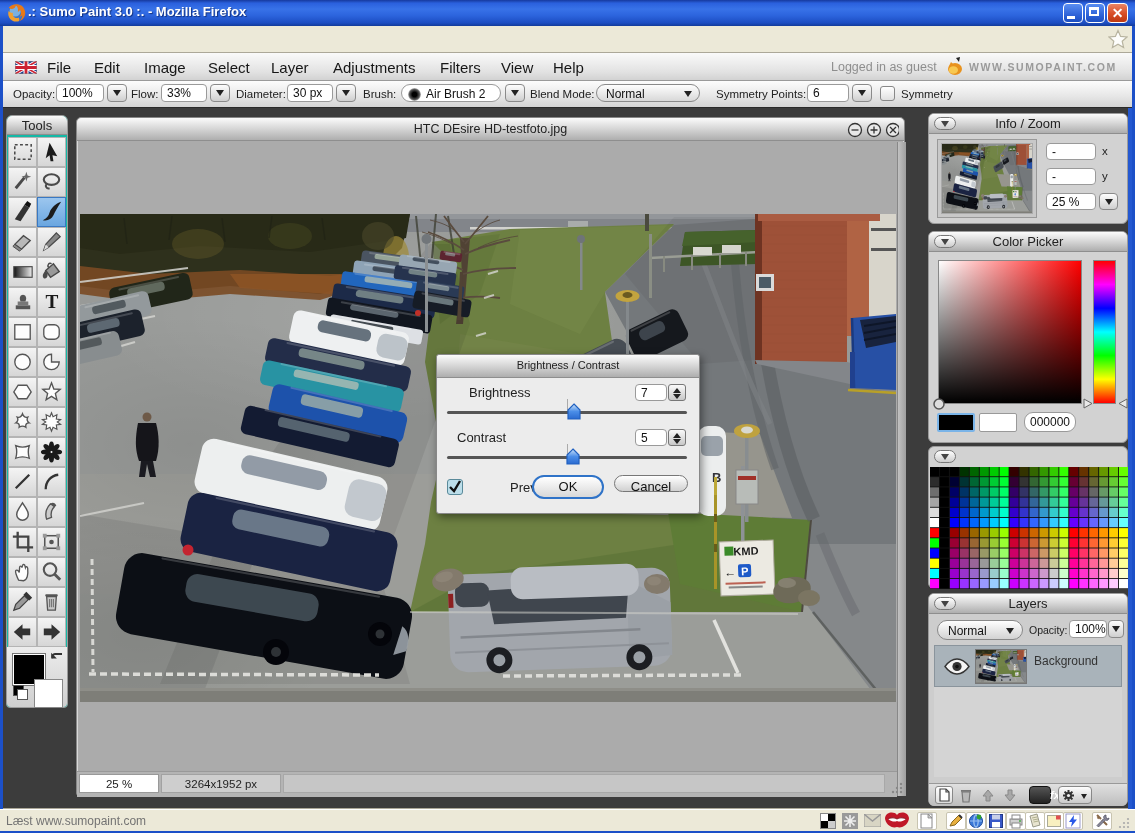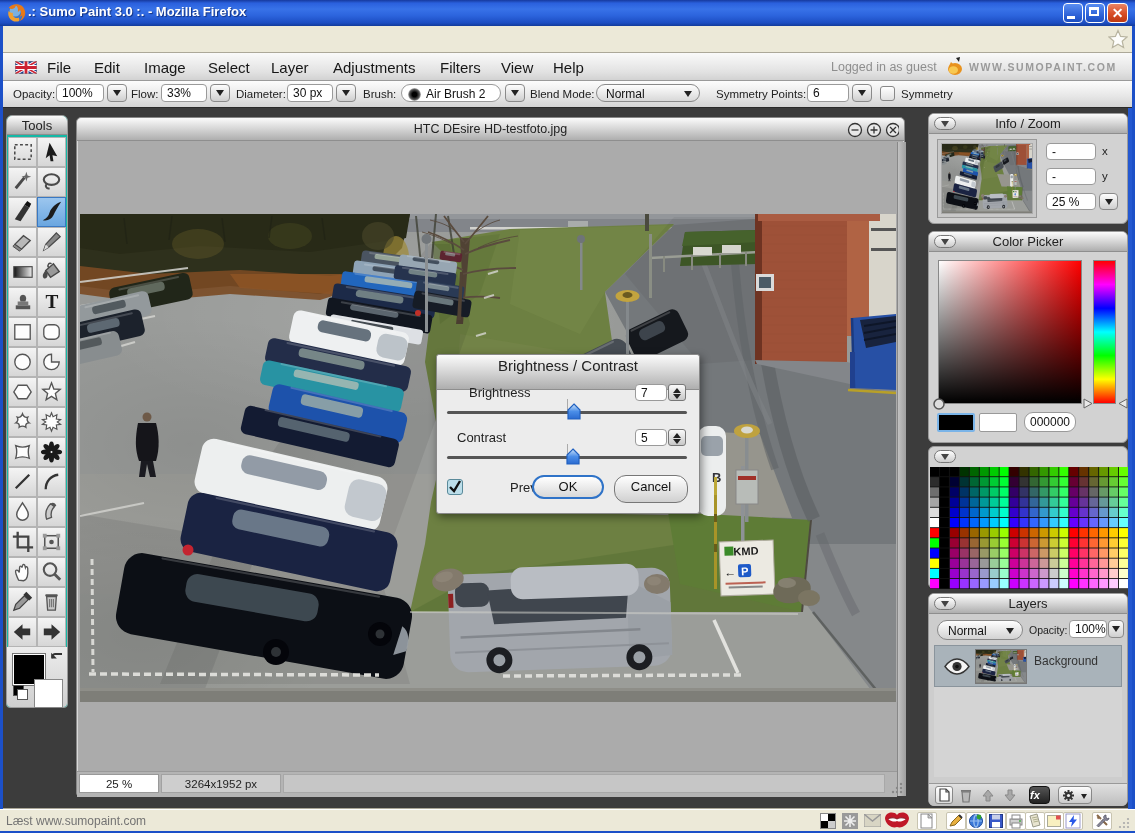--- a/index.html
+++ b/index.html
@@ -621,21 +621,21 @@
     <defs>
       <linearGradient id="thg" x1="0" y1="0" x2="0" y2="1">
         <stop offset="0" stop-color="#cfe4f8"></stop>
         <stop offset="0.5" stop-color="#4b8ee8"></stop>
         <stop offset="1" stop-color="#2a6ad0"></stop>
       </linearGradient>
     </defs>
   </svg>
 <div class="abs" style="left:436px;top:354px;width:264px;height:160px;background:#ececec;
       border:1px solid #888;border-radius:3px;box-shadow:2px 3px 8px rgba(0,0,0,0.45);">
-      <div class="phdr" style="height:35px;line-height:21px;font-size:15px;border-radius:3px 3px 0 0;">Brightness / Contrast</div>
+      <div class="phdr" style="height:23px;line-height:21px;font-size:11px;border-radius:3px 3px 0 0;">Brightness / Contrast</div>
       <div class="abs lbl" style="left:20px;top:30px;font-size:13px;margin-left:12px;">Brightness</div>
       <div class="abs inp" style="left:198px;top:29px;width:32px;height:17px;">7</div>
 <div class="abs" style="left:231px;top:29px;width:18px;height:17px;background:linear-gradient(#fafafa,#c8c8c8);border:1px solid #777;border-radius:3px;">
        <div class="abs" style="left:4px;top:3px;width:0;height:0;border-left:4.5px solid transparent;border-right:4.5px solid transparent;border-bottom:5px solid #222;"></div>
        <div class="abs" style="left:4px;top:9px;width:0;height:0;border-left:4.5px solid transparent;border-right:4.5px solid transparent;border-top:5px solid #222;"></div>
     </div>
 <div class="abs" style="left:10px;top:56px;width:240px;height:3px;background:#555;border-radius:2px;"></div>
       <div class="abs" style="left:130px;top:44px;width:1px;height:12px;background:#aaa;"></div>
 <svg class="abs" style="left:129px;top:48px" width="16" height="18" viewBox="0 0 16 18">
        <path d="M8 1 L14 7 L14 16 L2 16 L2 7 Z" fill="url(#thg)" stroke="#2060c0" stroke-width="1.2"></path>
@@ -651,21 +651,21 @@
 <svg class="abs" style="left:128px;top:93px" width="16" height="18" viewBox="0 0 16 18">
        <path d="M8 1 L14 7 L14 16 L2 16 L2 7 Z" fill="url(#thg)" stroke="#2060c0" stroke-width="1.2"></path>
        </svg>
 <div class="abs" style="left:10px;top:124px;width:16px;height:16px;background:#bcdeea;border:1px solid #5a8a9a;border-radius:3px;">
         <svg width="14" height="14" viewBox="0 0 14 14">
         <path d="M2 7 L6 11 L12 1" fill="none" stroke="#111" stroke-width="2.4"></path>
       </svg></div>
       <div class="abs lbl" style="left:32px;top:125px;font-size:13px;margin-left:41px;">Preview</div>
       <div class="abs" style="left:95px;top:120px;width:72px;height:24px;background:linear-gradient(#fff,#d8d8d8);
         border:2px solid #2f73c8;border-radius:12px;font-size:13px;color:#111;text-align:center;line-height:20px;">OK</div>
-      <div class="abs" style="left:177px;top:120px;width:74px;height:28px;background:linear-gradient(#fff,#d0d0d0);
+      <div class="abs" style="left:177px;top:120px;width:74px;height:17px;background:linear-gradient(#fff,#d0d0d0);
         border:1.5px solid #777;border-radius:12px;font-size:13px;color:#111;text-align:center;line-height:21px;">Cancel</div>
     </div>
 <div class="pnl" style="left:928px;top:113px;width:200px;height:111px;">
       <div class="phdr">Info / Zoom</div>
     <div class="colbtn"></div>
       <div class="abs" style="left:8px;top:25px;width:100px;height:79px;background:#c8c8c8;border:1px solid #999;">
         <div class="abs" style="left:3px;top:3px;width:92px;height:71px;background:#fff;border:1px solid #aaa;">
           <svg width="90" height="69" viewBox="0 0 816 488" preserveAspectRatio="none">
           <use href="#photo"></use>
         </svg></div>
@@ -977,21 +977,21 @@
         <svg class="abs" style="left:30px;top:4px" width="14" height="15" viewBox="0 0 14 15">
         <path d="M3 4 L11 4 L10 14 L4 14 Z" fill="#b8b8b8" stroke="#777" stroke-width="1.2"></path>
         <rect x="2" y="2" width="10" height="1.8" fill="#777"></rect>
       </svg>
         <svg class="abs" style="left:52px;top:4px" width="14" height="15" viewBox="0 0 14 15">
         <path d="M7 2 L12 8 L9 8 L9 13 L5 13 L5 8 L2 8 Z" fill="#a8a8a8" stroke="#888" stroke-width="1"></path>
       </svg>
         <svg class="abs" style="left:74px;top:4px" width="14" height="15" viewBox="0 0 14 15">
         <path d="M7 13 L12 7 L9 7 L9 2 L5 2 L5 7 L2 7 Z" fill="#a8a8a8" stroke="#888" stroke-width="1"></path>
       </svg>
-        <div class="abs" style="left:100px;top:2px;width:21px;height:18px;background:linear-gradient(#555,#222);border:1px solid #111;border-radius:4px;color:#fff;font-size:11px;font-style:italic;font-weight:bold;text-align:left;line-height:17px;">fx</div>
+        <div class="abs" style="left:100px;top:2px;width:21px;height:18px;background:linear-gradient(#555,#222);border:1px solid #111;border-radius:4px;color:#fff;font-size:11px;font-style:italic;font-weight:bold;text-align:left;line-height:17px;padding-left:20px;">fx</div>
         <div class="abs" style="left:129px;top:2px;width:34px;height:18px;background:linear-gradient(#fdfdfd,#cacaca);border:1px solid #888;border-radius:4px;">
           <svg style="position:absolute;left:2px;top:1px" width="15" height="15" viewBox="0 0 15 15">
             <g fill="#333">
             <circle cx="7.5" cy="7.5" r="3.4"></circle>
             <g stroke="#333" stroke-width="2">
               <path d="M7.5 2 V5 M7.5 10 V13 M2 7.5 H5 M10 7.5 H13 M3.6 3.6 L5.7 5.7 M9.3 9.3 L11.4 11.4 M11.4 3.6 L9.3 5.7 M5.7 9.3 L3.6 11.4"></path>
             </g>
           </g>
             <circle cx="7.5" cy="7.5" r="1.6" fill="#eee"></circle>
         </svg>

